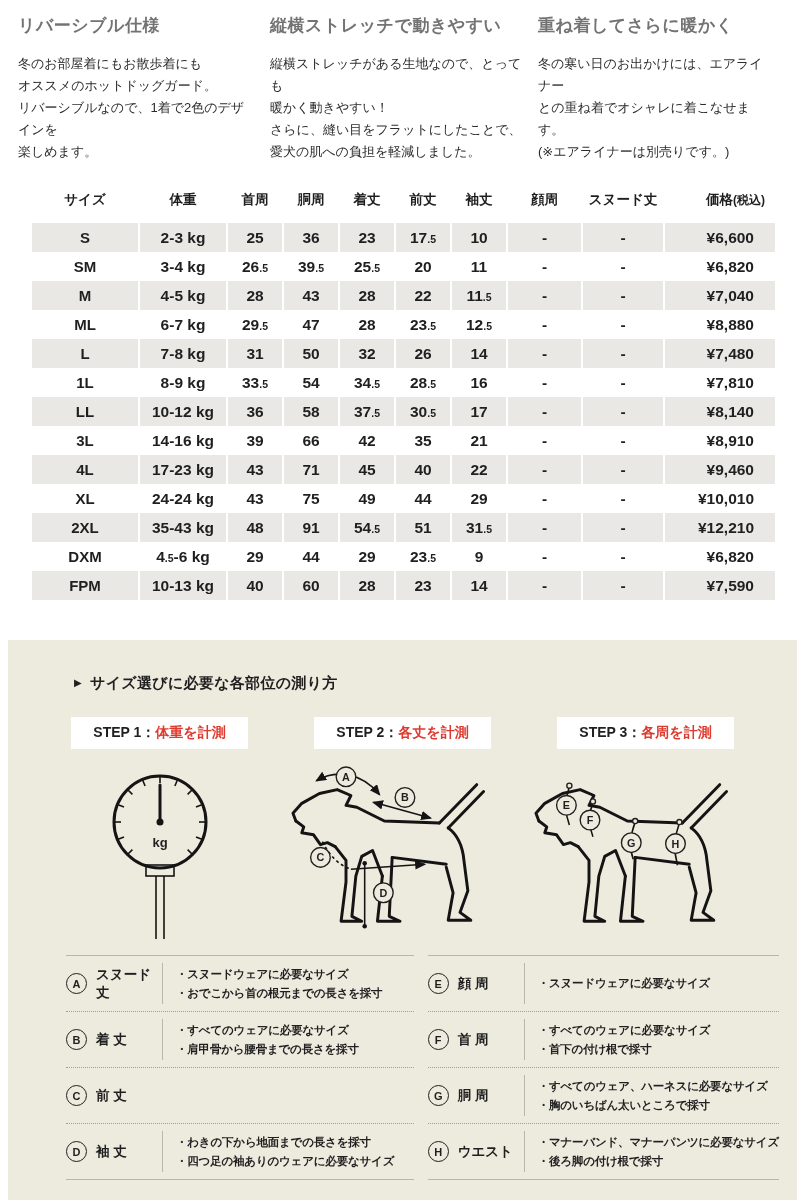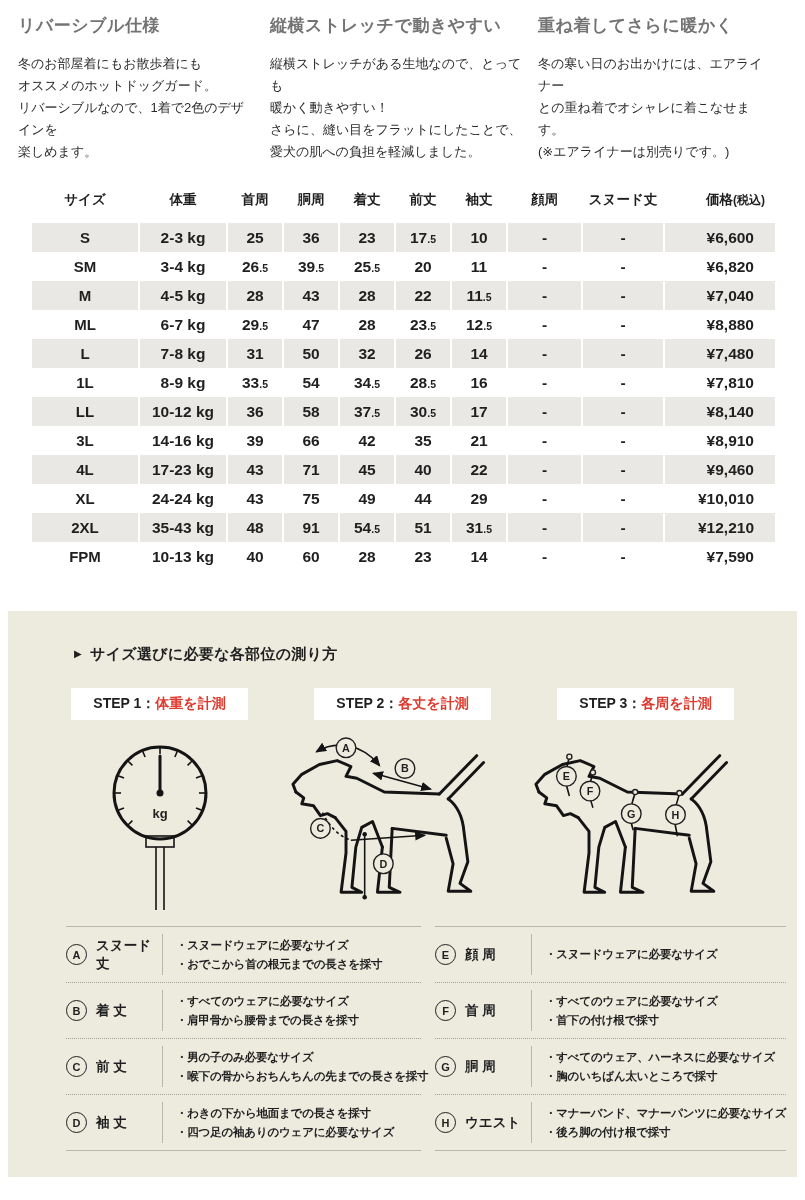--- a/index.html
+++ b/index.html
@@ -223,20 +223,32 @@
         <td class="c0">2XL</td>
         <td class="c1">35-43 kg</td>
         <td class="c2">48</td>
         <td class="c3">91</td>
         <td class="c4">54<span class="dec">.5</span></td>
         <td class="c5">51</td>
         <td class="c6">31<span class="dec">.5</span></td>
         <td class="c7">-</td>
         <td class="c8">-</td>
         <td class="c9">¥12,210</td>
+      </tr>
+      <tr>
+        <td class="c0">DXM</td>
+        <td class="c1">4<span class="dec">.5</span>-6 kg</td>
+        <td class="c2">29</td>
+        <td class="c3">44</td>
+        <td class="c4">29</td>
+        <td class="c5">23<span class="dec">.5</span></td>
+        <td class="c6">9</td>
+        <td class="c7">-</td>
+        <td class="c8">-</td>
+        <td class="c9">¥6,820</td>
       </tr>
       <tr>
         <td class="c0">FPM</td>
         <td class="c1">10-13 kg</td>
         <td class="c2">40</td>
         <td class="c3">60</td>
         <td class="c4">28</td>
         <td class="c5">23</td>
         <td class="c6">14</td>
         <td class="c7">-</td>
@@ -377,24 +389,20 @@
           <div class="def-notes">
             <span>・すべてのウェアに必要なサイズ</span>
             <span>・肩甲骨から腰骨までの長さを採寸</span>
           </div>
         </div>
         <div class="def-row">
           <div class="def-term">
             <span class="letter-badge">C</span>
             <span>前 丈</span>
           </div>
-          <div class="def-notes">
-            <span>・男の子のみ必要なサイズ</span>
-            <span>・喉下の骨からおちんちんの先までの長さを採寸</span>
-          </div>
         </div>
         <div class="def-row">
           <div class="def-term">
             <span class="letter-badge">D</span>
             <span>袖 丈</span>
           </div>
           <div class="def-notes">
             <span>・わきの下から地面までの長さを採寸</span>
             <span>・四つ足の袖ありのウェアに必要なサイズ</span>
           </div>

